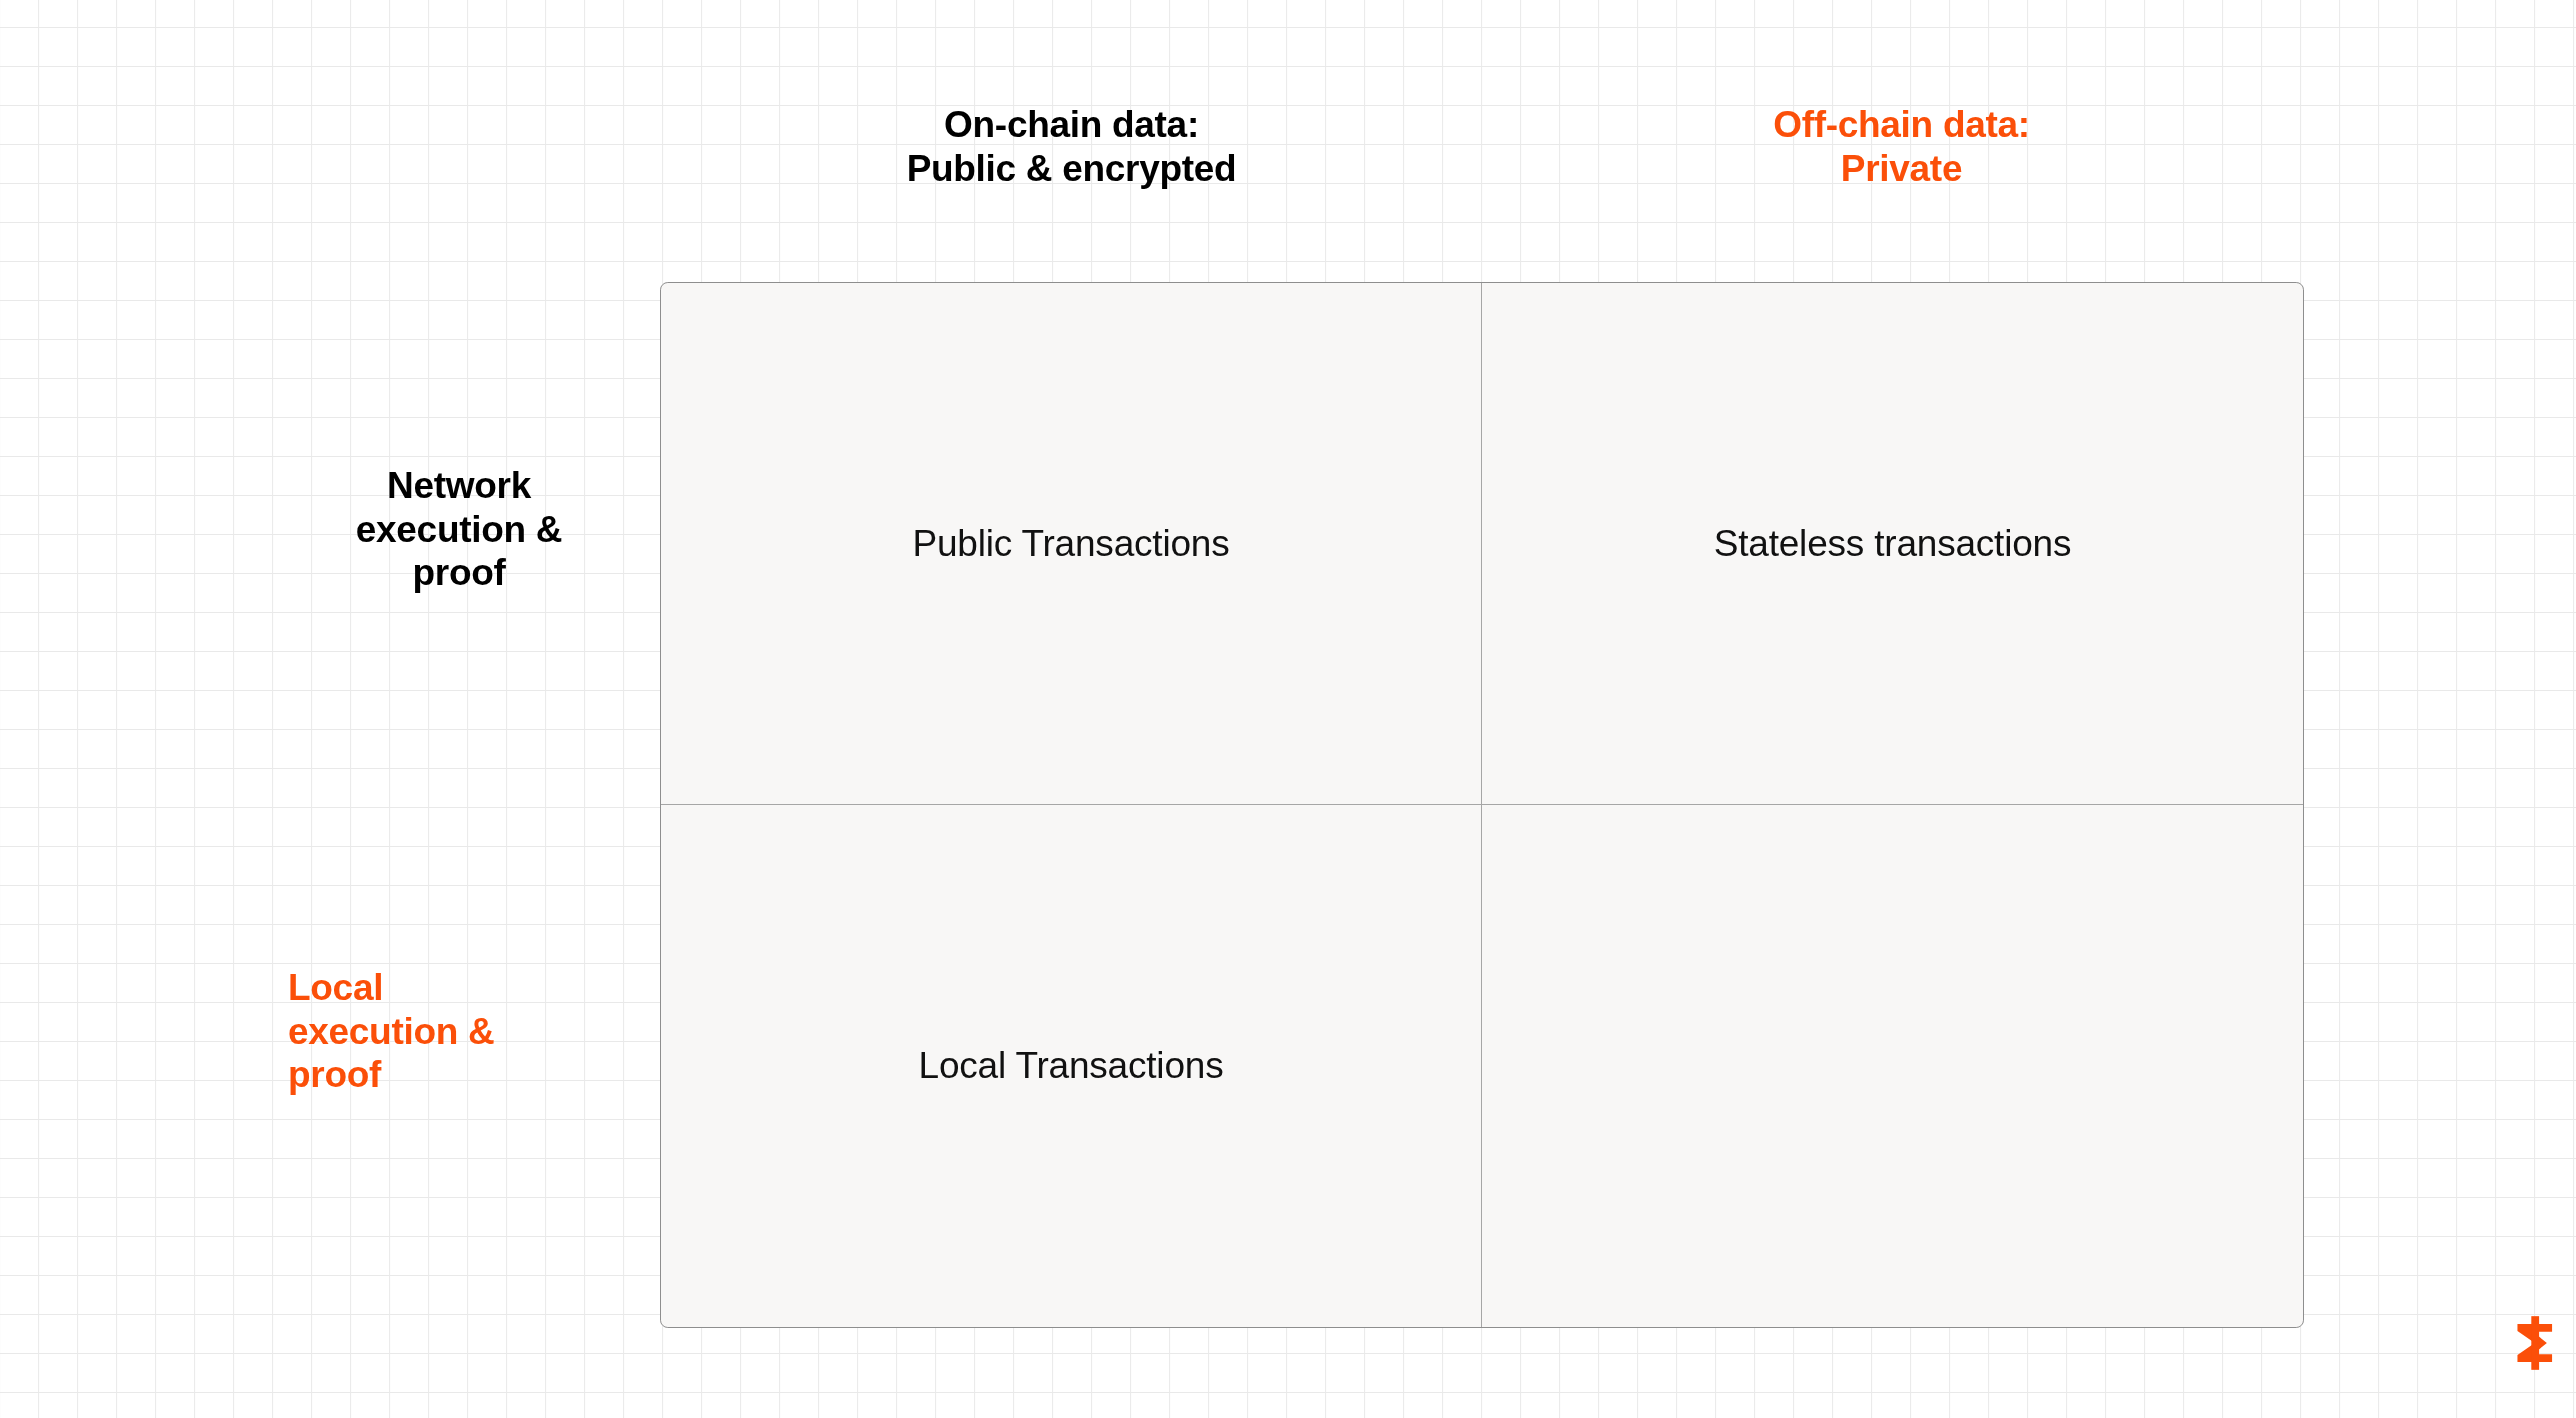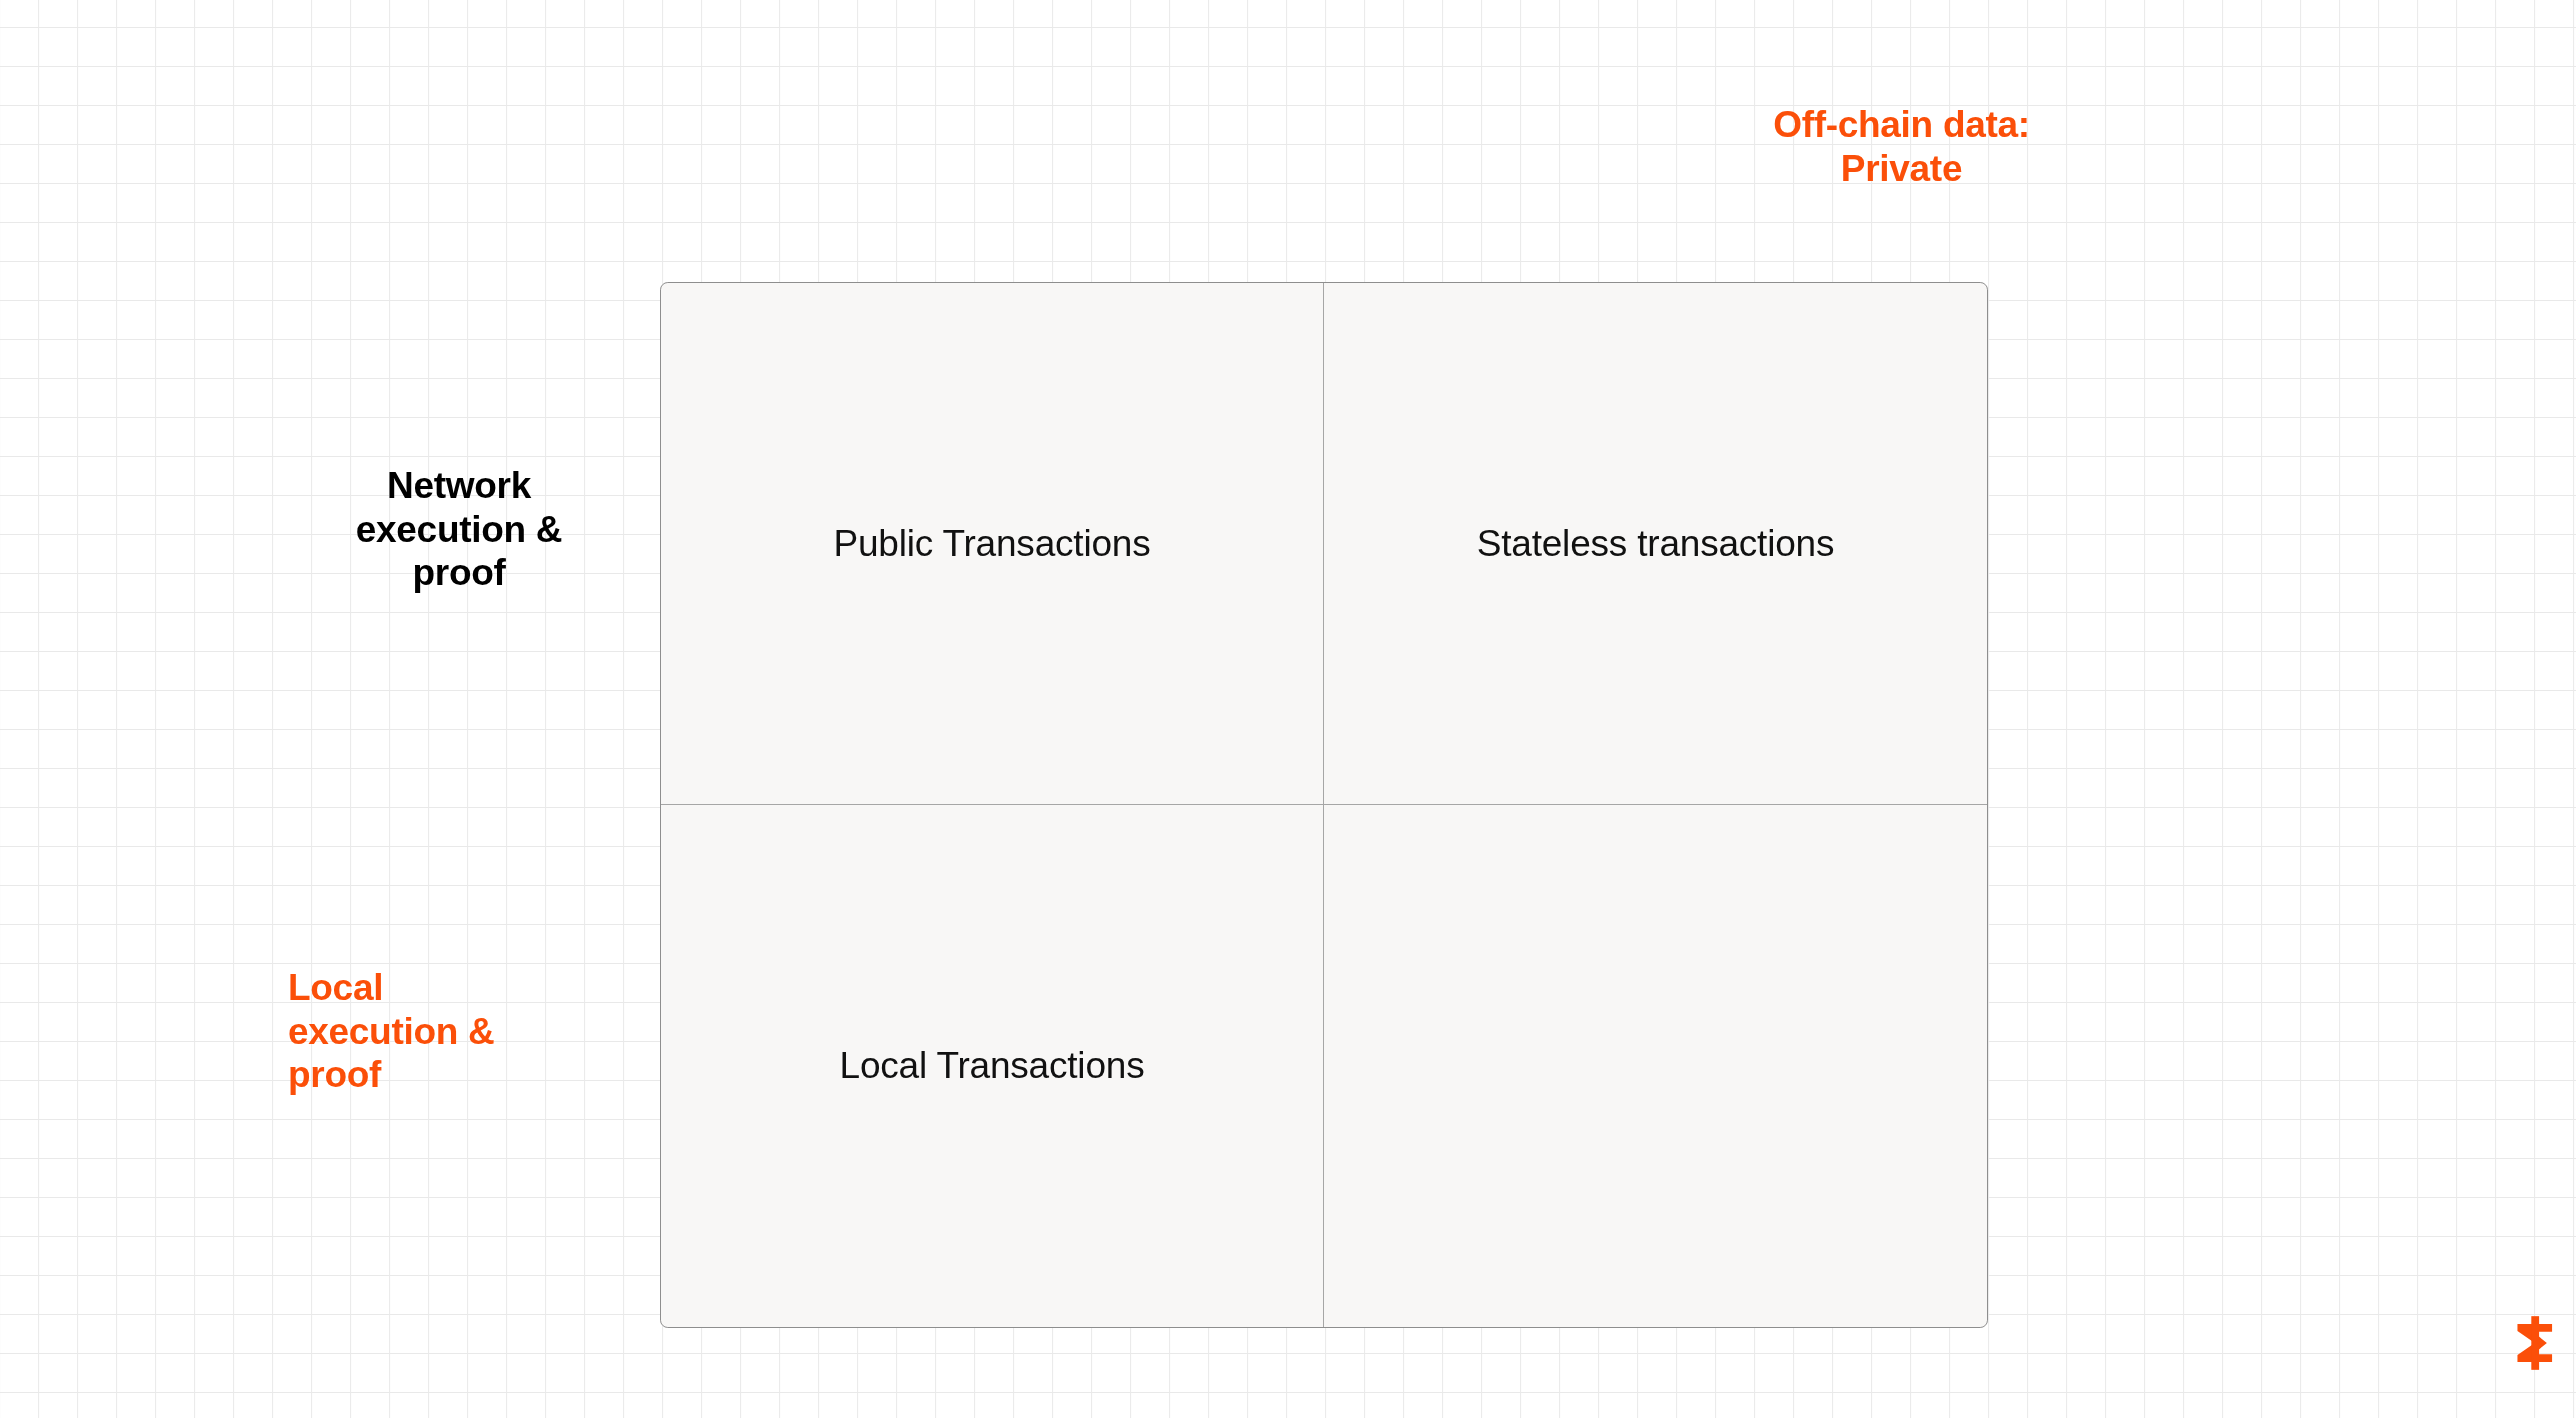--- a/index.html
+++ b/index.html
@@ -75,21 +75,21 @@
     width: 374px;
     color: #fb4f09;
     margin-left: 16px;
   }
 
   
   #matrix {
     position: absolute;
     left: 660px;
     top: 282px;
-    width: 1328px;
+    width: 1644px;
     height: 1046px;
     box-sizing: border-box;
     border: 1.2px solid #8e8e8e;
     border-radius: 7.8px;
     background-color: #f8f7f6;
     overflow: hidden;
   }
   .matrix-row {
     display: flex;
     width: 100%;
@@ -123,20 +123,22 @@
     top: 1316px;
     width: 45px;
     height: 54px;
   }
 </style>
 </head>
 <body>
 
 <div id="canvas">
 
+  <div class="col-header" id="col-header-onchain">On-chain data:
+Public &amp; encrypted</div>
 
   <div class="col-header" id="col-header-offchain">Off-chain data:
 Private</div>
 
   <div class="row-label" id="row-label-network">Network
 execution &amp;
 proof</div>
 
   <div class="row-label" id="row-label-local">Local
 execution &amp;

